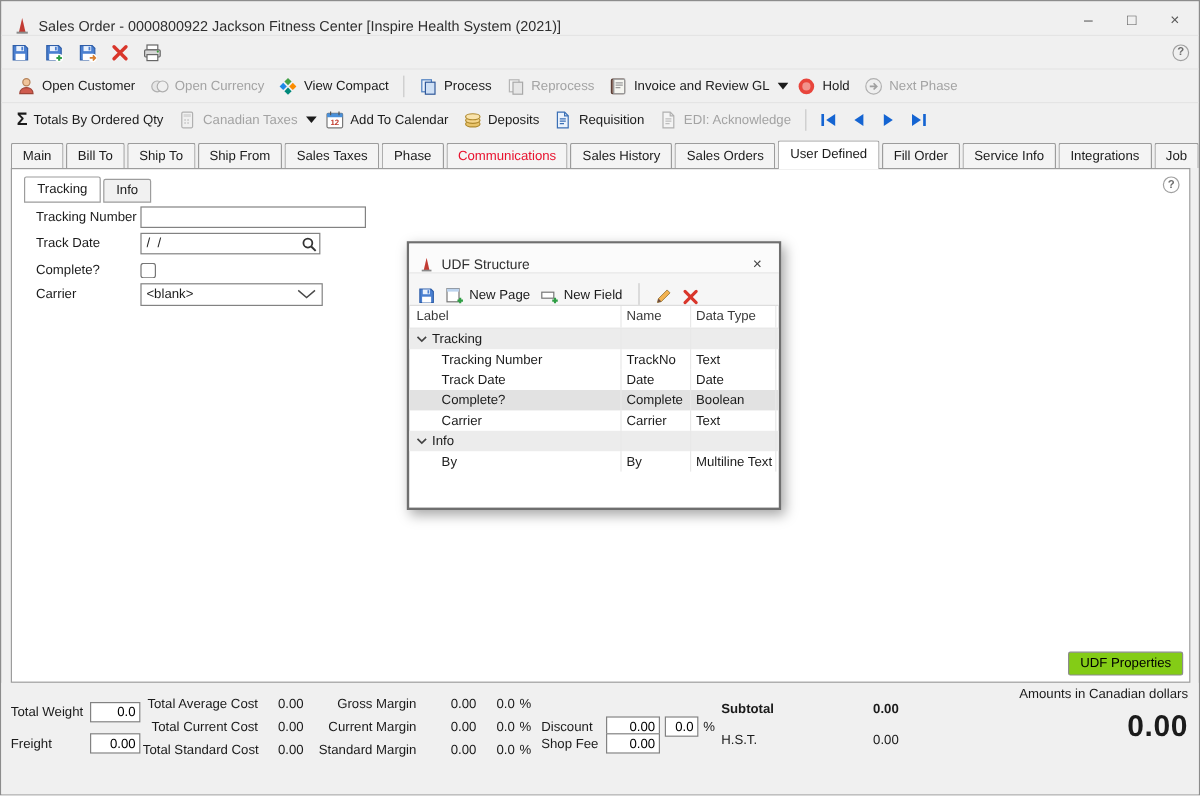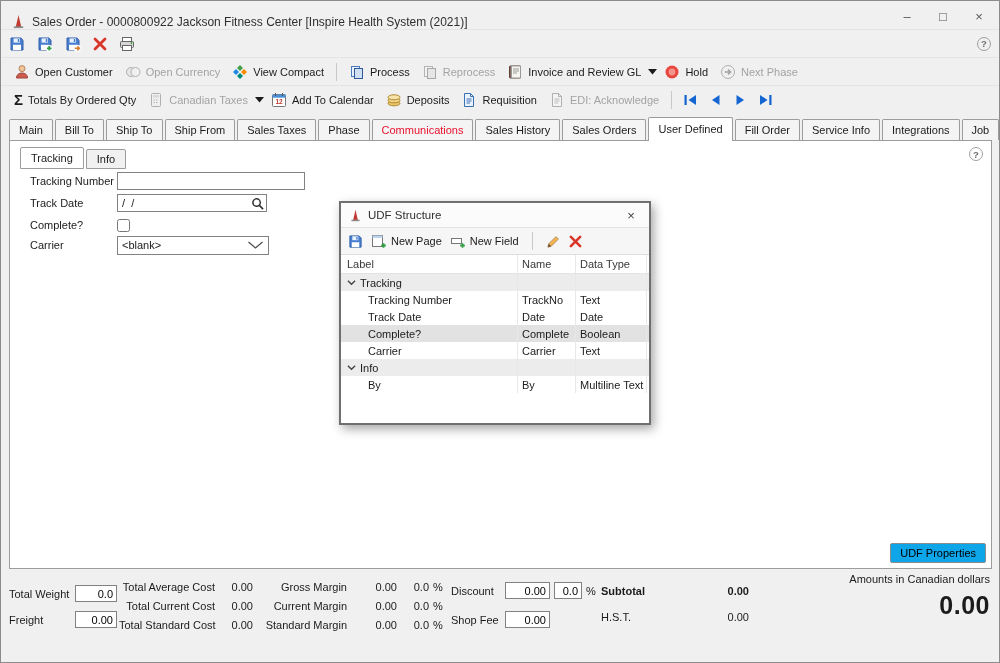--- a/index.html
+++ b/index.html
@@ -33,29 +33,29 @@
   .subtab.active{background:#fff;height:22px;line-height:21px;position:relative;z-index:2}
   .panel-help{position:absolute;right:8px;top:6px}
   .frow{position:absolute;left:20px;display:flex;align-items:center;height:20px}
   .frow .flabel{width:87px}
   input.txt{height:18px;border:1px solid #828282;padding:0 4px;font:11px "Liberation Sans",sans-serif;color:#1b1b1b}
   .datewrap{position:relative;display:inline-flex;align-items:center}
   .mag{position:absolute;right:3px;top:3px;display:inline-flex}
   .dd{width:152px;height:19px;border:1px solid #828282;background:#fff;display:flex;align-items:center;
     justify-content:space-between;padding:0 4px}
   .cb{width:13px;height:13px;margin:0}
-  .udf-props{position:absolute;right:5px;bottom:5px;padding:3px 9px;background:#0ea5e9;border:1px solid #8c8c8c;
+  .udf-props{position:absolute;right:5px;bottom:5px;padding:3px 9px;background:#84cc16;border:1px solid #8c8c8c;
     border-radius:2px;font:11px "Liberation Sans",sans-serif}
   .dialog{position:absolute;left:329px;top:60px;width:312px;height:224px;background:#fff;border:2px solid #6f6f6f;
     box-shadow:3px 4px 10px rgba(0,0,0,.35);z-index:10;display:flex;flex-direction:column}
-  .dlg-titlebar{height:25px;display:flex;align-items:center;gap:6px;padding:0 8px;background:#fbfbfb;
+  .dlg-titlebar{height:25px;display:flex;align-items:flex-end;gap:6px;padding:0 8px;background:#fbfbfb;
     border-bottom:1px solid #e2e2e2;flex:none}
   .dlg-title{flex:1;font-size:11.5px;color:#2f2f2f}
   .dlg-close{width:20px;text-align:center;font-size:13px;color:#444}
-  .dlg-toolbar{height:27px;display:flex;align-items:center;gap:8px;padding:0 7px;background:#f6f6f6;
+  .dlg-toolbar{height:27px;display:flex;align-items:flex-end;gap:8px;padding:0 7px;background:#f6f6f6;
     border-bottom:1px solid #ddd;flex:none}
   .dlg-btn{display:flex;align-items:center;gap:4px;white-space:nowrap}
   .uhead{display:flex;height:19px;align-items:center;border-bottom:1px solid #e3e3e3;color:#3a3a3a;flex:none}
   .urow{display:flex;height:17px;align-items:center;flex:none}
   .cell{height:100%;display:flex;align-items:center;border-right:1px solid #e8e8e8;overflow:hidden;white-space:nowrap}
   .cl{width:177px;padding-left:6px;gap:4px}
   .cn{width:58px;padding-left:4px}
   .ct{width:71px;padding-left:4px}
   .indent{padding-left:27px}
   .group{background:#ececec}
@@ -519,21 +519,21 @@
       <span class="fval r" style="width:28px">0.0</span>
       <span>%</span>
     </div>
     <div class="fg" style="left:258px;top:50px">
       <span class="flabel r" style="width:88px">Standard Margin</span>
       <span class="fval r" style="width:46px">0.00</span>
       <span class="fval r" style="width:28px">0.0</span>
       <span>%</span>
     </div>
 
-    <div class="fg" style="left:450px;top:13px">
+    <div class="fg" style="left:450px;top:28px">
       <span class="flabel" style="width:50px">Discount</span>
       <input class="fld" style="width: 45px;" value="0.00">
       <input class="fld" style="width: 28px;" value="0.0">
       <span>%</span>
     </div>
     <div class="fg" style="left:450px;top:42px">
       <span class="flabel" style="width:50px">Shop Fee</span>
       <input class="fld" style="width: 45px;" value="0.00">
     </div>
 

